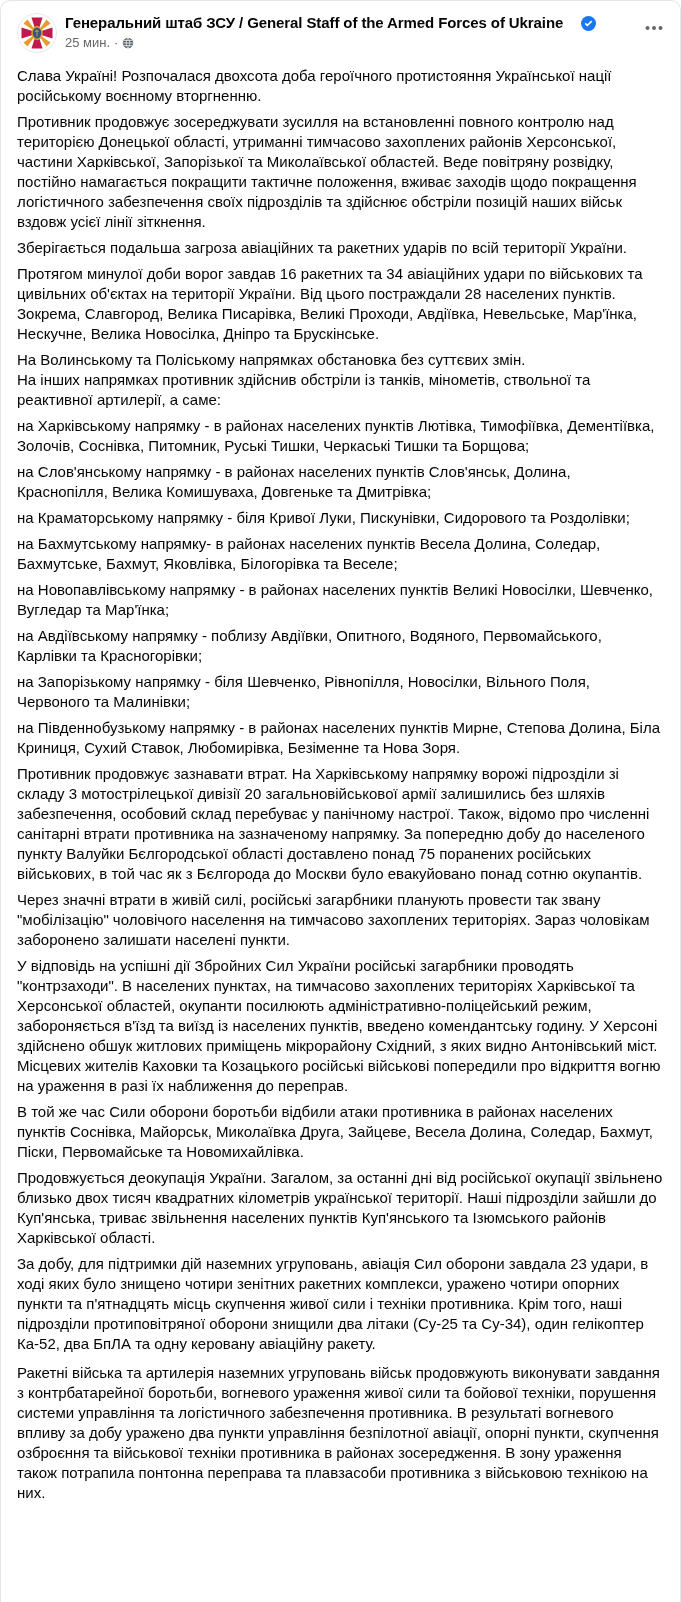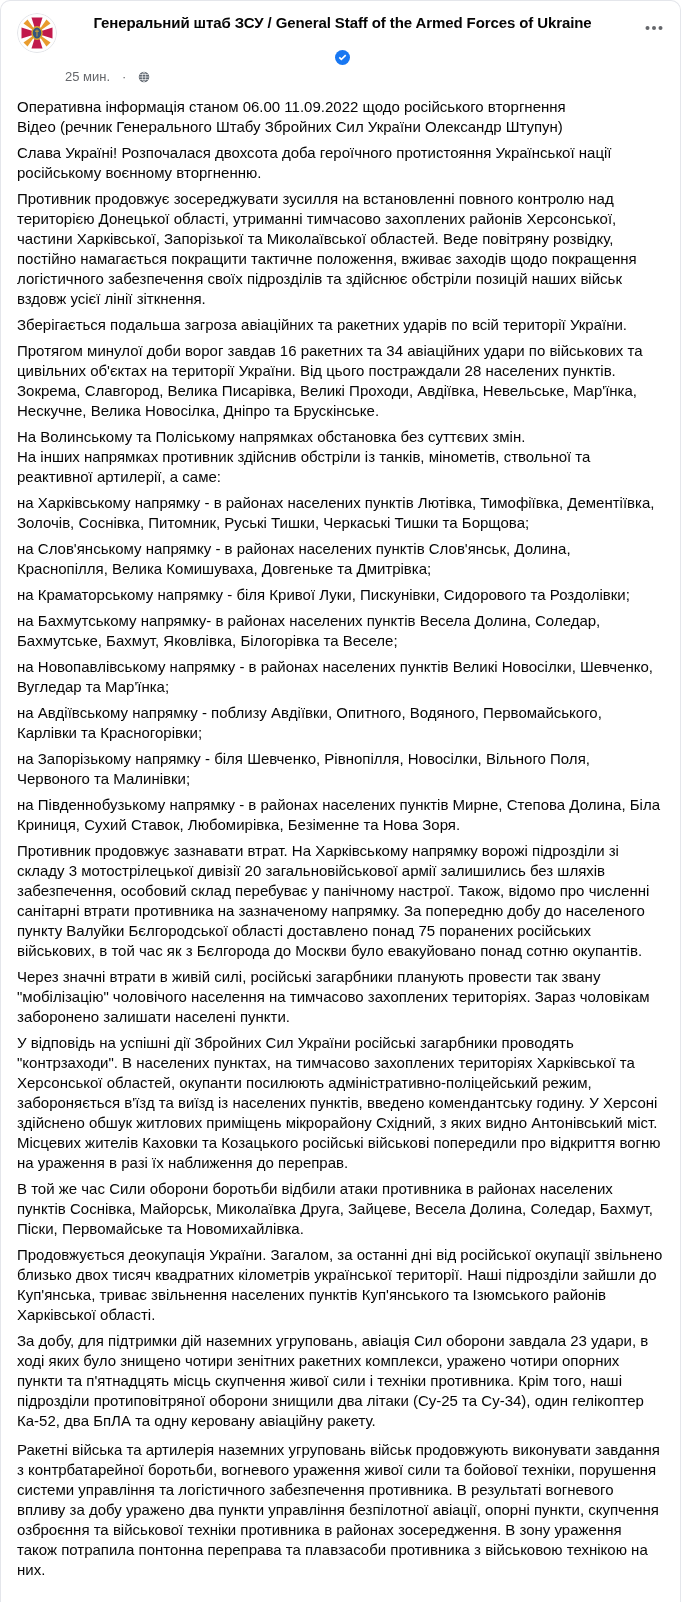--- a/index.html
+++ b/index.html
@@ -33,37 +33,36 @@
     height: 40px;
     border-radius: 50%;
     flex: 0 0 40px;
     cursor: pointer;
     overflow: hidden;
     background: #fff;
   }
   .header-info { flex: 1 1 auto; min-width: 0; padding-top: 1px; }
   .page-name-row {
     display: flex;
-    align-items: center;
+    align-items: flex-end;
     gap: 18px;
     white-space: nowrap;
-    flex-direction: column;
   }
   .page-name {
     font-size: 15px;
     font-weight: 700;
     color: #050505;
     letter-spacing: -0.1px;
     cursor: pointer;
   }
   .verified { flex: 0 0 auto; display: inline-flex; margin-top: 1px; }
   .meta-row {
     display: flex;
     align-items: center;
-    gap: 12px;
+    gap: 4px;
     margin-top: 4px;
     font-size: 13px;
     color: #65676b;
   }
   .timestamp { cursor: pointer; }
   .meta-sep { color: #65676b; }
   .privacy { display: inline-flex; margin-top: 1px; }
   .menu-btn {
     position: absolute;
     top: 12px;
@@ -146,22 +145,20 @@
         <svg width="20" height="20" viewBox="0 0 20 20" fill="#65676b" aria-hidden="true">
           <circle cx="3.5" cy="10" r="2"></circle>
           <circle cx="10" cy="10" r="2"></circle>
           <circle cx="16.5" cy="10" r="2"></circle>
         </svg>
       </span>
     </button>
   </div>
 
   <div class="post-text">
-      <div class="para">Оперативна інформація станом 06.00 11.09.2022 щодо російського вторгнення
-Відео (речник Генерального Штабу Збройних Сил України Олександр Штупун)</div>
       <div class="para">Слава Україні! Розпочалася двохсота доба героїчного протистояння Української нації російському воєнному вторгненню.</div>
       <div class="para">Противник продовжує зосереджувати зусилля на встановленні повного контролю над територією Донецької області, утриманні тимчасово захоплених районів Херсонської, частини Харківської, Запорізької та Миколаївської областей. Веде повітряну розвідку, постійно намагається покращити тактичне положення, вживає заходів щодо покращення логістичного забезпечення своїх підрозділів та здійснює обстріли позицій наших військ вздовж усієї лінії зіткнення.</div>
       <div class="para">Зберігається подальша загроза авіаційних та ракетних ударів по всій території України.</div>
       <div class="para">Протягом минулої доби ворог завдав 16 ракетних та 34 авіаційних удари по військових та цивільних об'єктах на території України. Від цього постраждали 28 населених пунктів. Зокрема, Славгород, Велика Писарівка, Великі Проходи, Авдіївка, Невельське, Мар'їнка, Нескучне, Велика Новосілка, Дніпро та Брускінське.</div>
       <div class="para">На Волинському та Поліському напрямках обстановка без суттєвих змін.
 На інших напрямках противник здійснив обстріли із танків, мінометів, ствольної та реактивної артилерії, а саме:</div>
       <div class="para">на Харківському напрямку - в районах населених пунктів Лютівка, Тимофіївка, Дементіївка, Золочів, Соснівка, Питомник, Руські Тишки, Черкаські Тишки та Борщова;</div>
       <div class="para">на Слов'янському напрямку - в районах населених пунктів Слов'янськ, Долина, Краснопілля, Велика Комишуваха, Довгеньке та Дмитрівка;</div>
       <div class="para">на Краматорському напрямку - біля Кривої Луки, Пискунівки, Сидорового та Роздолівки;</div>
       <div class="para">на Бахмутському напрямку- в районах населених пунктів Весела Долина, Соледар, Бахмутське, Бахмут, Яковлівка, Білогорівка та Веселе;</div>

